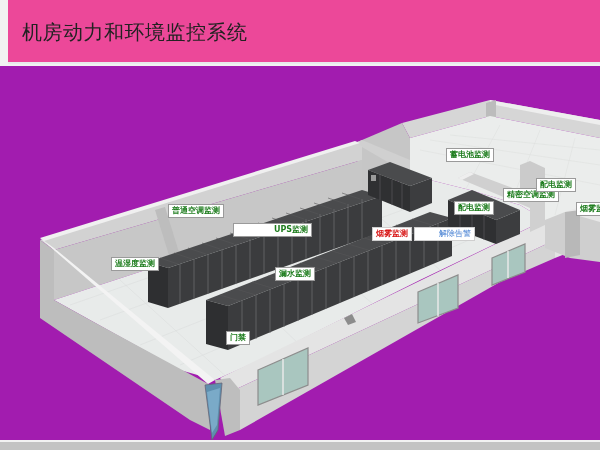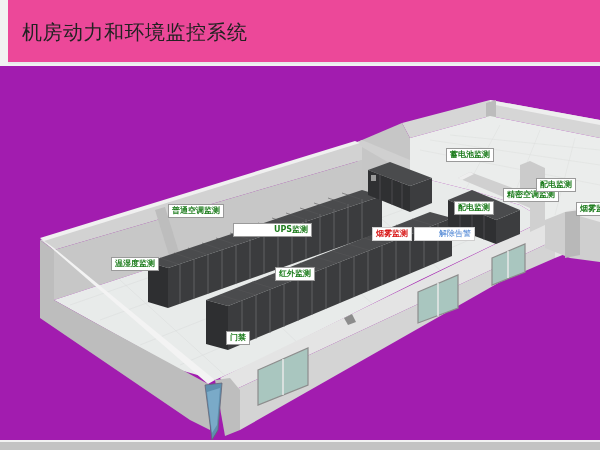--- a/index.html
+++ b/index.html
@@ -221,19 +221,19 @@
   </svg>
 
   <div class="tag" style="left:446px; top:82px;">蓄电池监测</div>
   <div class="tag" style="left:503px; top:82px;margin-top:40px;">精密空调监测</div>
   <div class="tag" style="left:536px; top:112px;">配电监测</div>
   <div class="tag" style="left:454px; top:135px;">配电监测</div>
   <div class="tag" style="left:576px; top:136px;">烟雾监测</div>
   <div class="tag" style="left:168px; top:138px;">普通空调监测</div>
   <div class="tag" style="left:233px; top:157px;padding-left:40px;">UPS监测</div>
   <div class="tag" style="left:111px; top:191px;">温湿度监测</div>
-  <div class="tag" style="left:275px; top:201px;">红外监测</div>
+  <div class="tag" style="left:275px; top:201px;">漏水监测</div>
   <div class="tag red" style="left:372px; top:161px;">烟雾监测</div>
   <div class="tag blue" style="left:414px; top:161px;padding-left:24px;">解除告警</div>
   <div class="tag" style="left:226px; top:265px;">门禁</div>
 </div>
 
 <div class="footer-bar"></div>
 
 </body></html>

